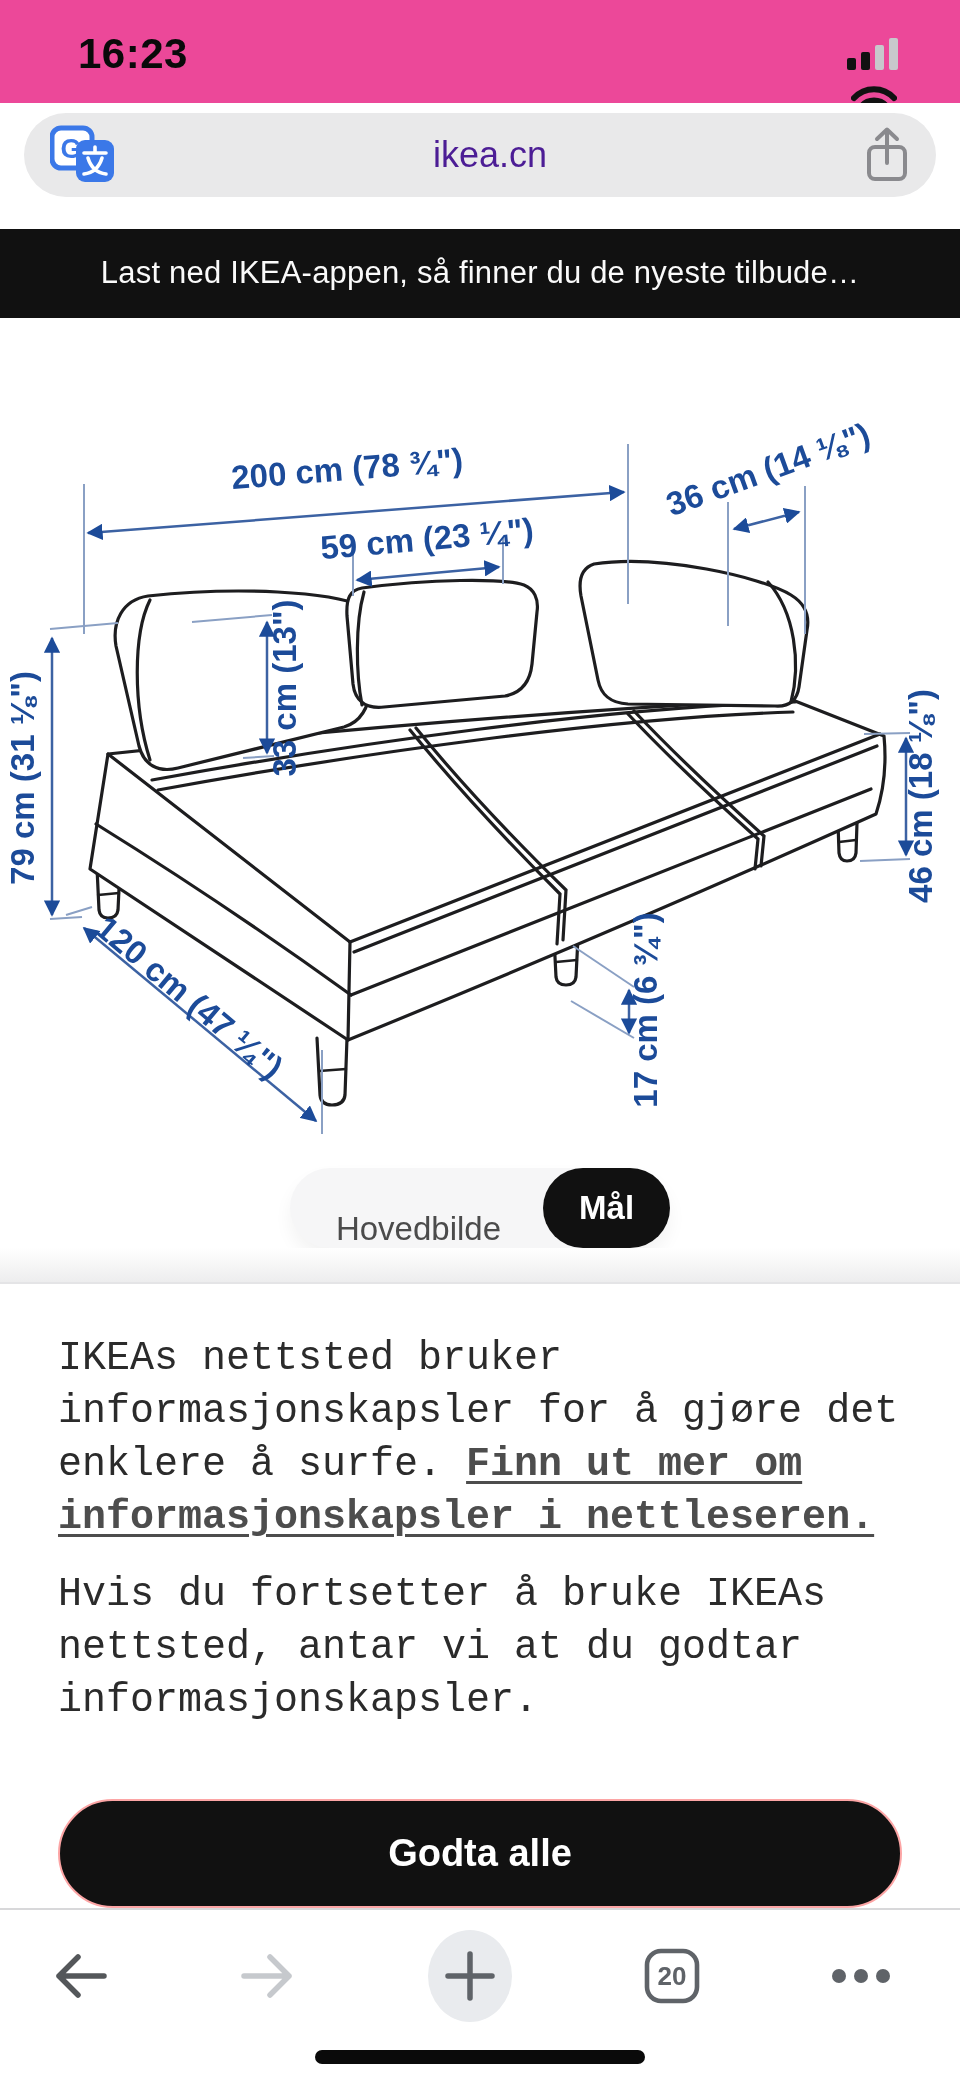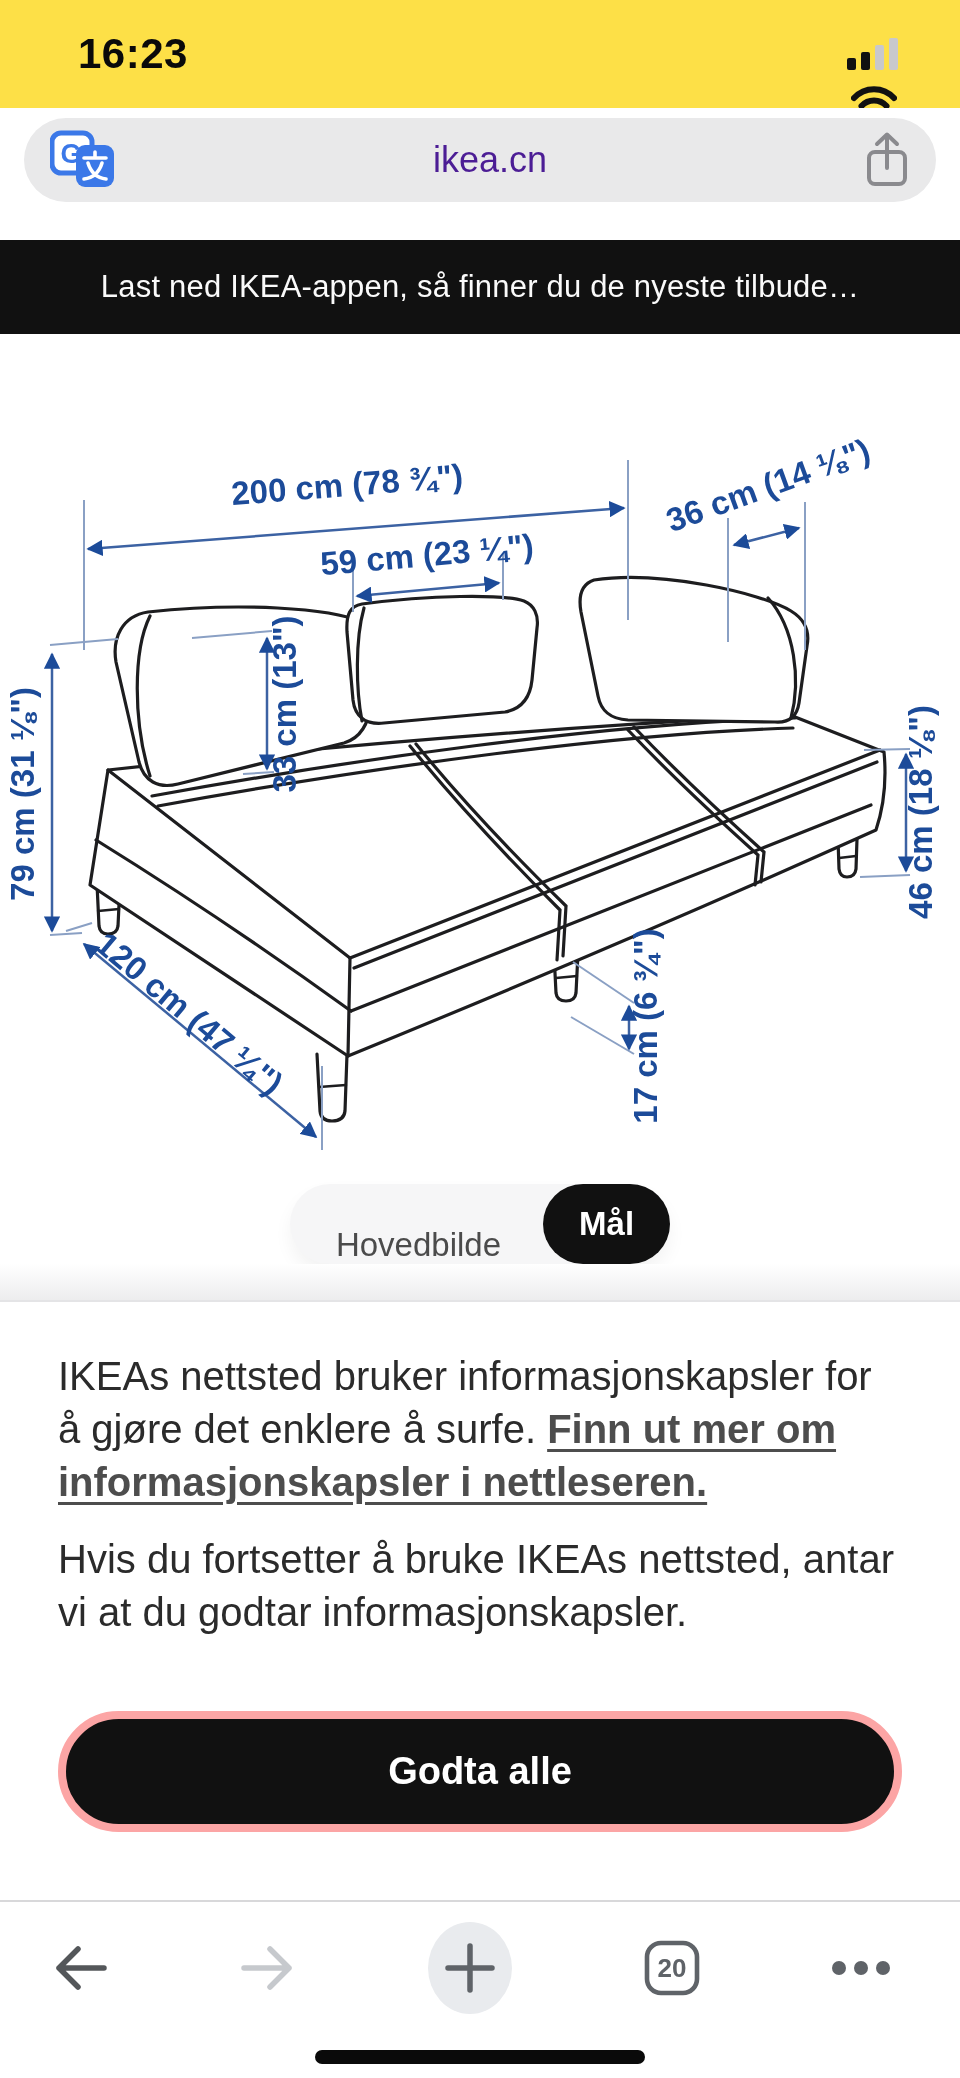--- a/index.html
+++ b/index.html
@@ -2,47 +2,47 @@
 <html><head>
 <meta charset="utf-8">
 <style>
   html,body{margin:0;padding:0;}
   body{
     width:960px;height:2078px;position:relative;background:#fff;
     font-family:"Liberation Sans","DejaVu Sans",sans-serif;
     display:flex;flex-direction:column;overflow:hidden;
   }
   
-  .status-bar{height:108px;position:relative;background:#fde047;}
+  .status-bar{height:108px;position:relative;background:#ec4899;}
   .status-time{position:absolute;left:78px;top:30px;font-size:42px;font-weight:700;color:#0a0a0a;letter-spacing:.5px;}
   .status-icons{position:absolute;right:52px;top:38px;display:flex;align-items:center;gap:14px;flex-direction:column;}
   
   .address-section{height:132px;background:#fff;position:relative;}
   .omnibox{position:absolute;left:24px;right:24px;top:10px;height:84px;background:#e9e9ea;border-radius:42px;display:flex;align-items:center;padding:0 26px;box-sizing:border-box;}
   .omnibox-url{flex:1;text-align:center;font-size:36px;color:#4c1d95;}
   
   .app-banner{height:94px;background:#111;display:flex;align-items:center;justify-content:center;}
   .app-banner span{color:#fafafa;font-size:31px;letter-spacing:.2px;}
   
   .figure{margin-top:16px;height:820px;background:#fff;}
   
   .tab-row{height:80px;margin-top:14px;display:flex;justify-content:center;}
   .tab-pill{background:#f6f6f7;border-radius:40px;height:80px;display:flex;align-items:flex-end;box-shadow:0 10px 18px rgba(0,0,0,.05);}
   .tab-main{padding:0 42px 0 46px;font-size:33px;color:#4b4b4b;}
   .tab-dim{background:#111;color:#fff;font-weight:700;font-size:33px;height:80px;border-radius:40px;display:flex;align-items:center;padding:0 36px;}
   .section-fade{height:36px;background:linear-gradient(#ffffff,#ededee);border-bottom:2px solid #e4e4e6;}
   
-  .cookie{padding:48px 58px 0 58px;background:#fff;}
+  .cookie{padding:48px 58px 0 58px;background:#fff;font-family:Liberation Mono, monospace;}
   .cookie p{margin:0;font-size:40px;line-height:53px;color:#2b2b2b;}
   .cookie p.first{margin-bottom:24px;}
   .cookie a{color:#4d4d4d;font-weight:700;text-decoration:underline;text-decoration-thickness:3px;text-underline-offset:6px;cursor:pointer;}
   .btn-row{display:flex;gap:24px;padding:0 58px;margin-top:72px;align-items:flex-start;}
   .btn{flex:1;box-sizing:border-box;text-align:center;font-size:38px;font-weight:700;border-radius:80px;cursor:pointer;}
   .btn-outline{background:#fff;border:2px solid #d9d9d9;color:#111;padding:24px 30px;line-height:1.32;}
-  .btn-solid{background:#111;border:8px solid #fca5a5;color:#fff;padding:31px 0;}
+  .btn-solid{background:#111;border:2px solid #fca5a5;color:#fff;padding:31px 0;}
   
   .toolbar{margin-top:auto;border-top:2px solid #d8d8da;height:176px;position:relative;background:#fff;}
   .toolbar-icons{display:flex;justify-content:space-between;align-items:center;padding:18px 67px 0 52px;}
   .home-indicator{position:absolute;left:50%;transform:translateX(-50%);bottom:14px;width:330px;height:14px;border-radius:8px;background:#0a0a0a;}
   .icon-btn{display:flex;align-items:center;justify-content:center;}
 </style>
 </head>
 <body>
 
 <div class="status-bar">

